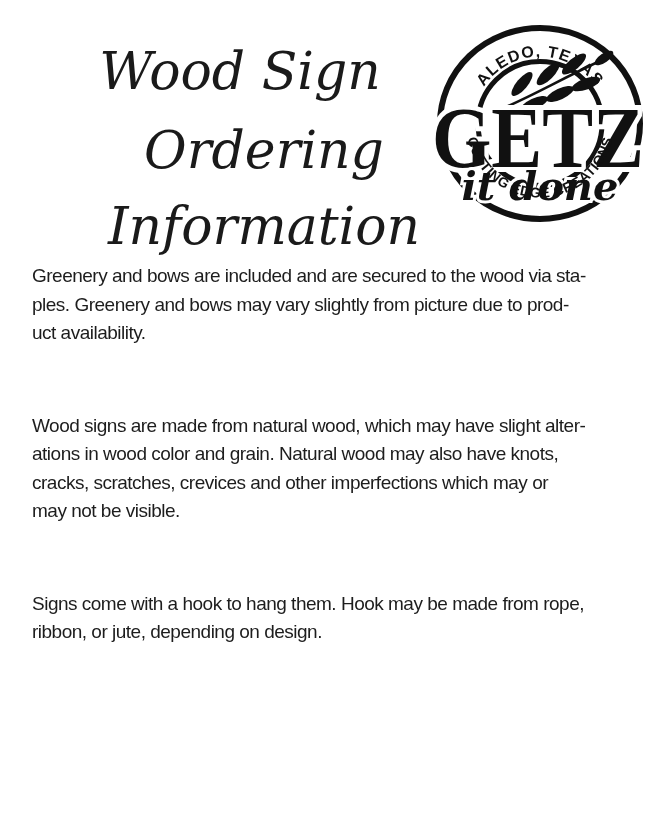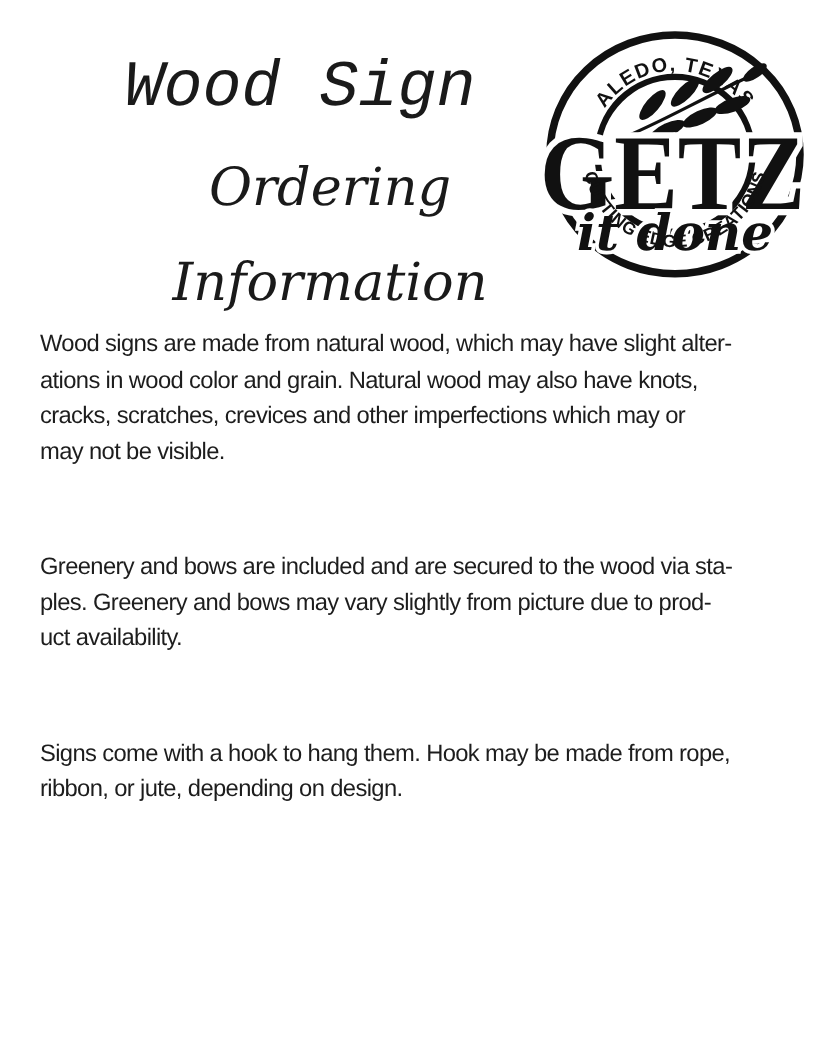--- a/index.html
+++ b/index.html
@@ -16,22 +16,22 @@
   .title {
     position: absolute;
     left: 0;
     top: 30px;
     width: 480px;
     text-align: center;
     color: #1a1a1a;
     font-family: "DejaVu Serif", serif;
     font-style: italic;
   }
-  .title-line1 { font-size: 52px; line-height: 82px; font-family: Liberation Mono, monospace; }
-  .title-line2 { font-size: 42px; line-height: 76px; margin-left: 48px; }
+  .title-line1 { font-size: 52px; line-height: 82px; }
+  .title-line2 { font-size: 52px; line-height: 76px; margin-left: 48px; }
 
   
   .logo {
     position: absolute;
     left: 430px;
     top: 18px;
     width: 220px;
     height: 211px;
     overflow: visible;
   }
@@ -112,27 +112,27 @@
     <text class="brand" x="108" y="149" font-size="86" text-anchor="middle" textLength="212" lengthAdjust="spacingAndGlyphs">GETZ</text>
 
     <text class="tagline" x="110" y="182" font-size="40" text-anchor="middle">it done</text>
 
     <text class="arc-text" font-size="14" letter-spacing="0.5" text-anchor="middle">
       <textPath href="#arcBottom" startOffset="50%">CUTTING EDGE CREATIONS</textPath>
     </text>
   </svg>
 
   <div class="content">
+    <div class="para">Greenery and bows are included and are secured to the wood via sta-
+ples. Greenery and bows may vary slightly from picture due to prod-
+uct availability.</div>
     <div class="para">Wood signs are made from natural wood, which may have slight alter-
 ations in wood color and grain. Natural wood may also have knots,
 cracks, scratches, crevices and other imperfections which may or
 may not be visible.</div>
-    <div class="para">Greenery and bows are included and are secured to the wood via sta-
-ples. Greenery and bows may vary slightly from picture due to prod-
-uct availability.</div>
     <div class="para">Signs come with a hook to hang them. Hook may be made from rope,
 ribbon, or jute, depending on design.</div>
     
     
     
   </div>
 
 </div>
 
 </body></html>

